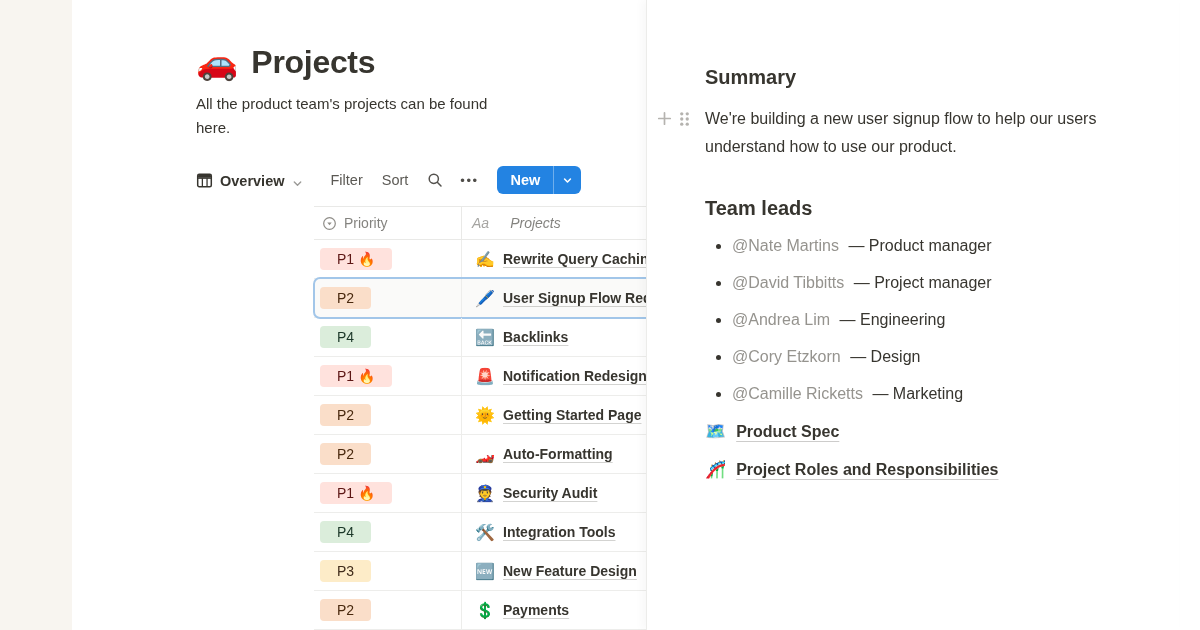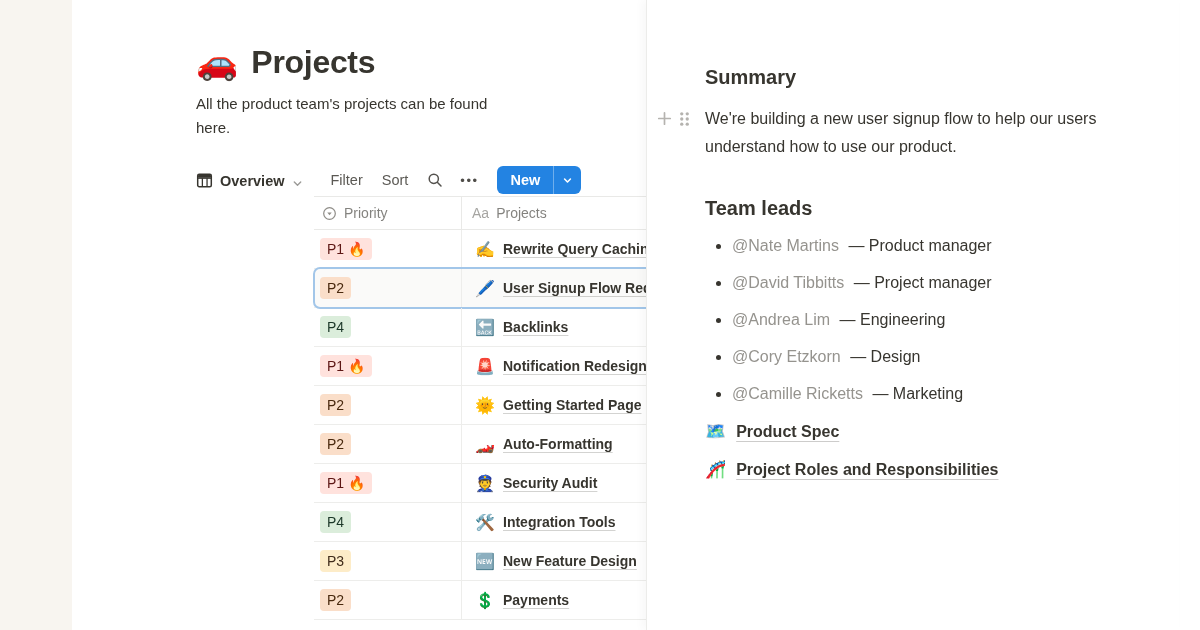--- a/index.html
+++ b/index.html
@@ -51,50 +51,50 @@
     background:#2383E2; border-radius:6px; overflow:hidden; cursor:pointer;
   }
   .new-btn-main {
     color:#fff; font-size:14.5px; font-weight:600;
     display:flex; align-items:center; padding:0 13px;
   }
   .new-btn-divider { width:1px; background:rgba(255,255,255,0.35); margin:0; }
   .new-btn-chevron { display:flex; align-items:center; padding:0 8px; }
 
   
-  .dbtable { margin-left:118px; width:477px; }
+  .dbtable { margin-top:10px; margin-left:118px; width:477px; }
   .thead {
     display:flex; height:34px; align-items:center;
     border-top:1px solid #E9E9E7; border-bottom:1px solid #E9E9E7;
     color:rgba(55,53,47,0.62); font-size:14px;
   }
   .th-priority {
     width:148px; height:100%; display:flex; align-items:center; gap:7px;
     padding-left:8px; border-right:1px solid #E9E9E7;
   }
-  .th-projects { flex:1; display:flex; align-items:center; gap:7px; padding-left:10px; }
+  .th-projects { flex:1; display:flex; align-items:center; gap:21px; padding-left:10px;font-style:italic; }
   .aa-glyph { font-size:14px; color:rgba(55,53,47,0.45); }
 
   .trow {
     display:flex; height:39px; border-bottom:1px solid #EDEDEB; position:relative;
   }
   .td-priority {
     width:148px; display:flex; align-items:center; padding-left:6px;
     border-right:1px solid #EDEDEB;
   }
   .td-title { flex:1; display:flex; align-items:center; gap:8px; padding-left:13px; }
   .row-emoji { font-size:16px; width:20px; text-align:center; flex:0 0 auto; }
   .row-title {
     font-size:14px; font-weight:600; color:#37352F; white-space:nowrap;
     text-decoration:underline; text-decoration-color:rgba(55,53,47,0.22);
     text-underline-offset:3px; text-decoration-thickness:1px;
   }
   .badge {
     display:inline-flex; align-items:center; white-space:nowrap;
-    padding:1px 7px; border-radius:4px; font-size:14px; line-height:20px;
+    padding:1px 17px; border-radius:4px; font-size:14px; line-height:20px;
   }
   .badge.red    { background:#FFE2DD; color:#5D1715; }
   .badge.orange { background:#FADEC9; color:#49290E; }
   .badge.yellow { background:#FDECC8; color:#402C1B; }
   .badge.green  { background:#DBEDDB; color:#1C3829; }
 
   .trow.selected { background:#FAFAF9; }
   .trow.selected::after {
     content:""; position:absolute; left:-1px; top:-2px; right:-8px; bottom:-2px;
     border:2px solid #A2C6E9; border-radius:7px; pointer-events:none;

